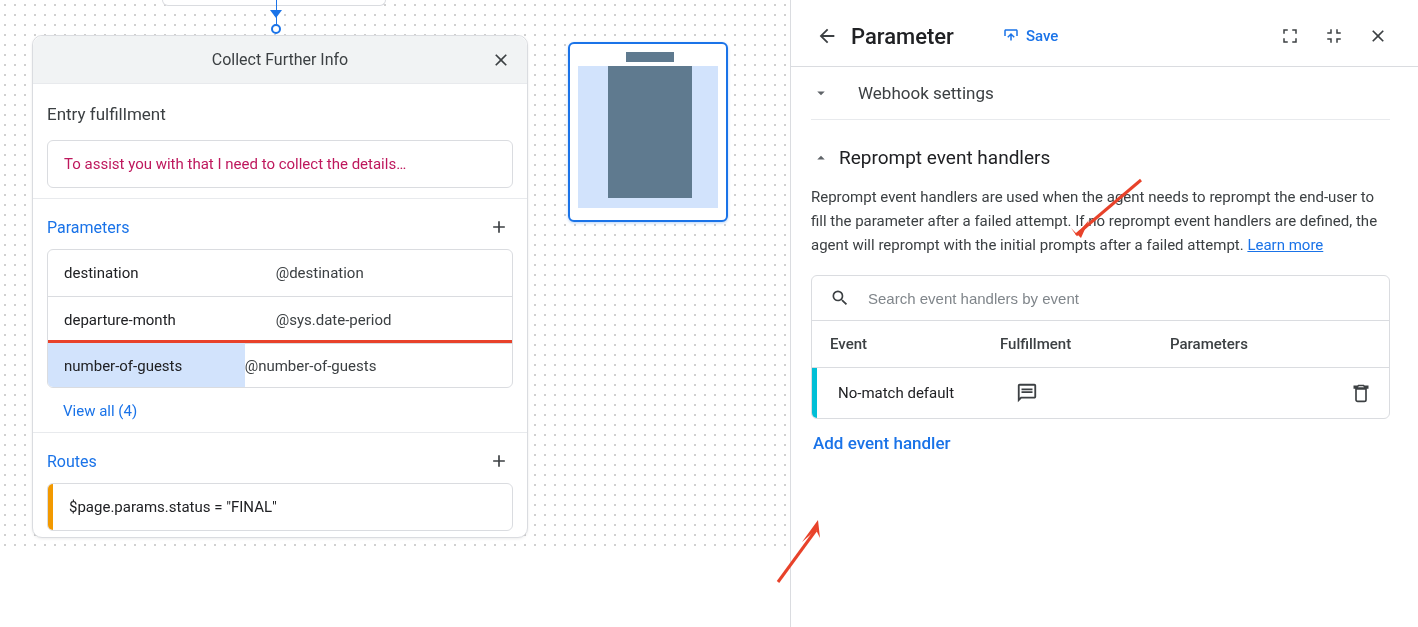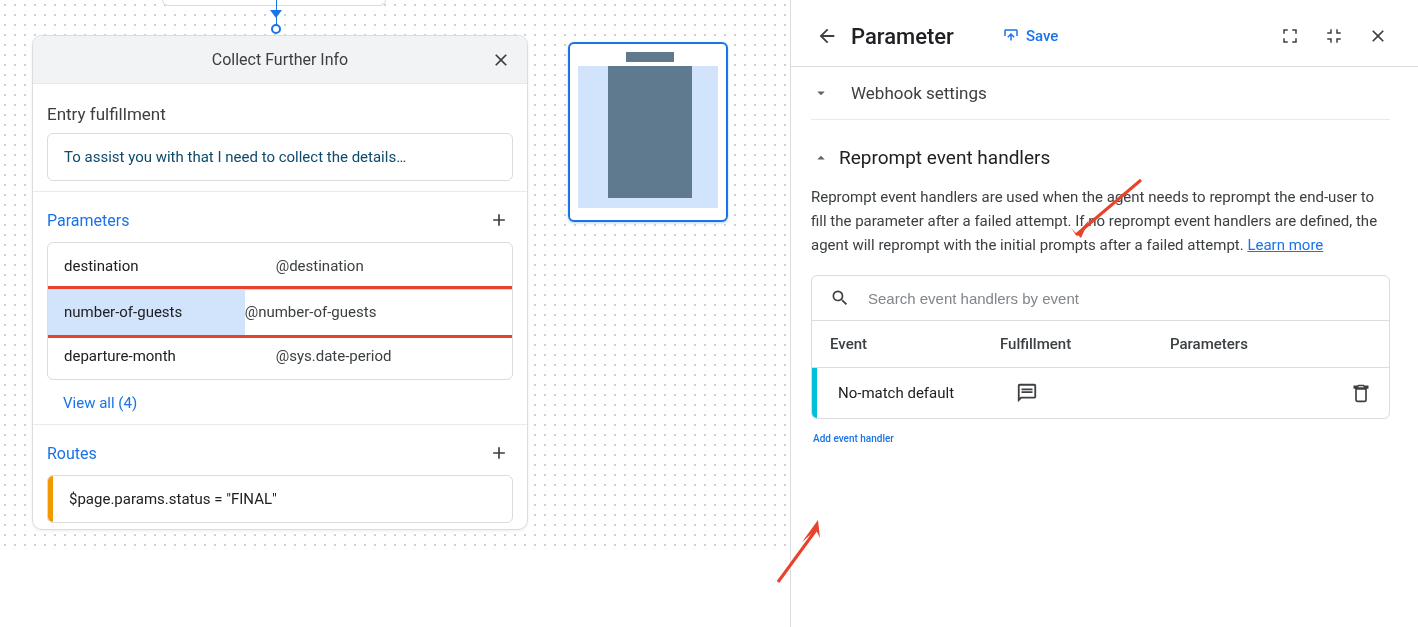--- a/index.html
+++ b/index.html
@@ -98,29 +98,29 @@
       cursor: pointer;
       border-radius: 50%;
     }
     .page-card-close svg { width: 20px; height: 20px; }
     .entry-fulfill {
       padding: 16px 14px 10px 14px;
     }
     .entry-fulfill-title {
       font-size: 17px;
       color: #3c4043;
-      margin-bottom: 5px;
+      margin-bottom: 12px;
       padding: 4px 0;
     }
     .fulfill-box {
       border: 1px solid #dadce0;
       border-radius: 6px;
       padding: 14px 16px;
       font-size: 15px;
-      color: #0c4a6e;
+      color: #be185d;
       white-space: nowrap;
       overflow: hidden;
       text-overflow: ellipsis;
     }
     .section {
       padding: 10px 14px 6px 14px;
       border-top: 1px solid #e8eaed;
     }
     .section-header {
       display: flex;
@@ -271,21 +271,21 @@
       height: 24px;
       cursor: pointer;
       display:flex;
       align-items:center;
       justify-content:center;
     }
     .divider { height: 1px; background: #dadce0; margin: 6px -28px 0 -20px; }
     .collapse-row {
       display: flex;
       align-items: flex-end;
-      gap: 20px;
+      gap: 27px;
       padding: 16px 0;
       cursor: pointer;
       border-bottom: 1px solid #e8eaed;
     }
     .collapse-row.nobd { border-bottom: none; }
     .collapse-label {
       font-size: 17px;
       color: #3c4043;
     }
     .chevron { width: 20px; height:20px; display:flex;align-items:center;justify-content:center;}
@@ -349,21 +349,21 @@
       top: 0;
       bottom: 0;
       width: 5px;
       background: #00bfd6;
     }
     .td-event { width: 174px; padding-left: 12px; font-size: 15px;}
     .td-fulfill { width: 170px; display:flex;align-items:center;}
     .td-trans { flex: 1; display: flex; justify-content: flex-end; }
     .add-handler {
       color: #1a73e8;
-      font-size: 10px;
+      font-size: 17px;
       font-weight: 500;
       padding: 14px 2px;
       cursor: pointer;
     }
     .arrow {
       position: absolute;
       pointer-events: none;
     }
   </style>
 </head>
@@ -395,27 +395,27 @@
           <svg viewBox="0 0 24 24">
               <path d="M19 13h-6v6h-2v-6H5v-2h6V5h2v6h6v2z" fill="#3c4043"></path>
             </svg>
         </div>
       </div>
       <div class="param-list">
         <div class="param-row">
           <div class="param-name">destination</div>
           <div class="param-type">@destination</div>
         </div>
+        <div class="param-row">
+          <div class="param-name">departure-month</div>
+          <div class="param-type">@sys.date-period</div>
+        </div>
         <div class="param-row selected">
           <div class="param-name">number-of-guests</div>
           <div class="param-type">@number-of-guests</div>
-        </div>
-        <div class="param-row">
-          <div class="param-name">departure-month</div>
-          <div class="param-type">@sys.date-period</div>
         </div>
       </div>
       <div class="view-all">View all (4)</div>
     </div>
     <div class="section">
       <div class="section-header">
         <span class="section-title-blue">Routes</span>
         <div class="plus-btn">
           <svg viewBox="0 0 24 24">
               <path d="M19 13h-6v6h-2v-6H5v-2h6V5h2v6h6v2z" fill="#3c4043"></path>

